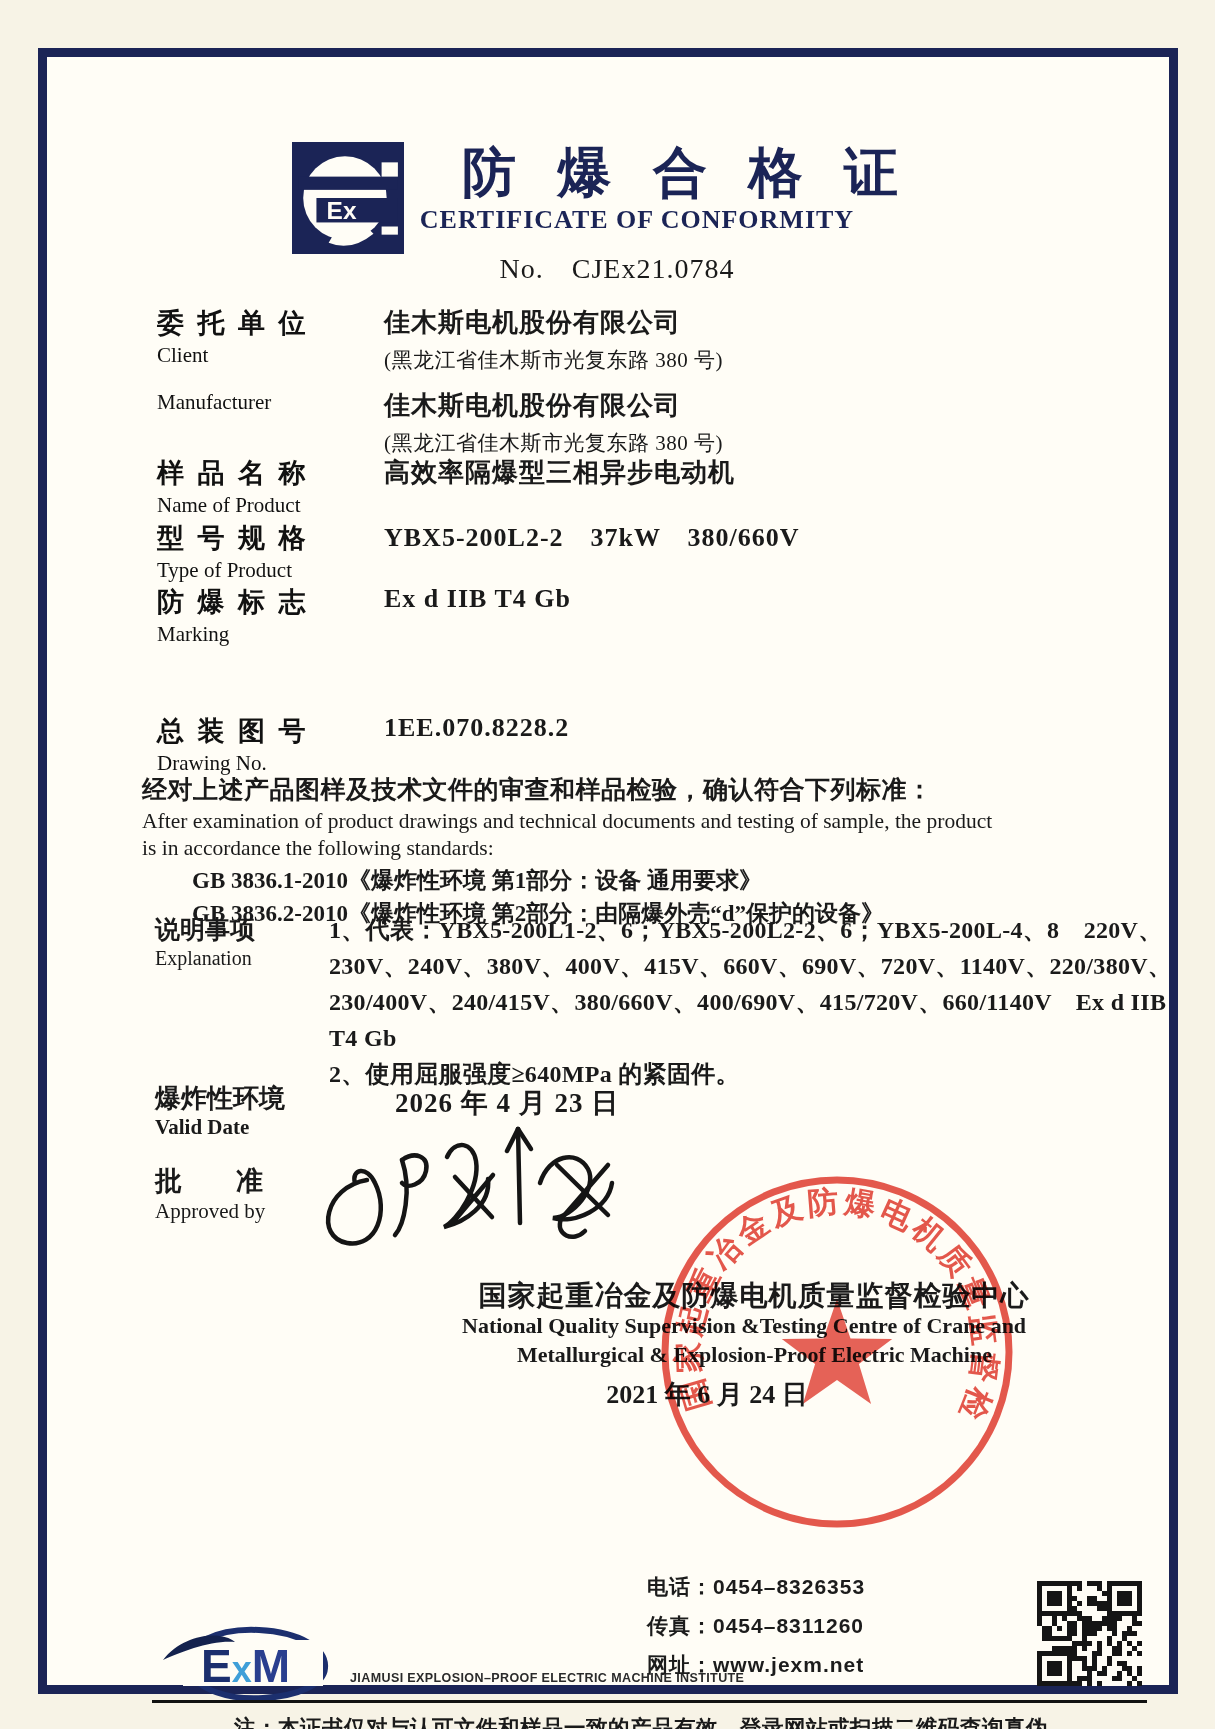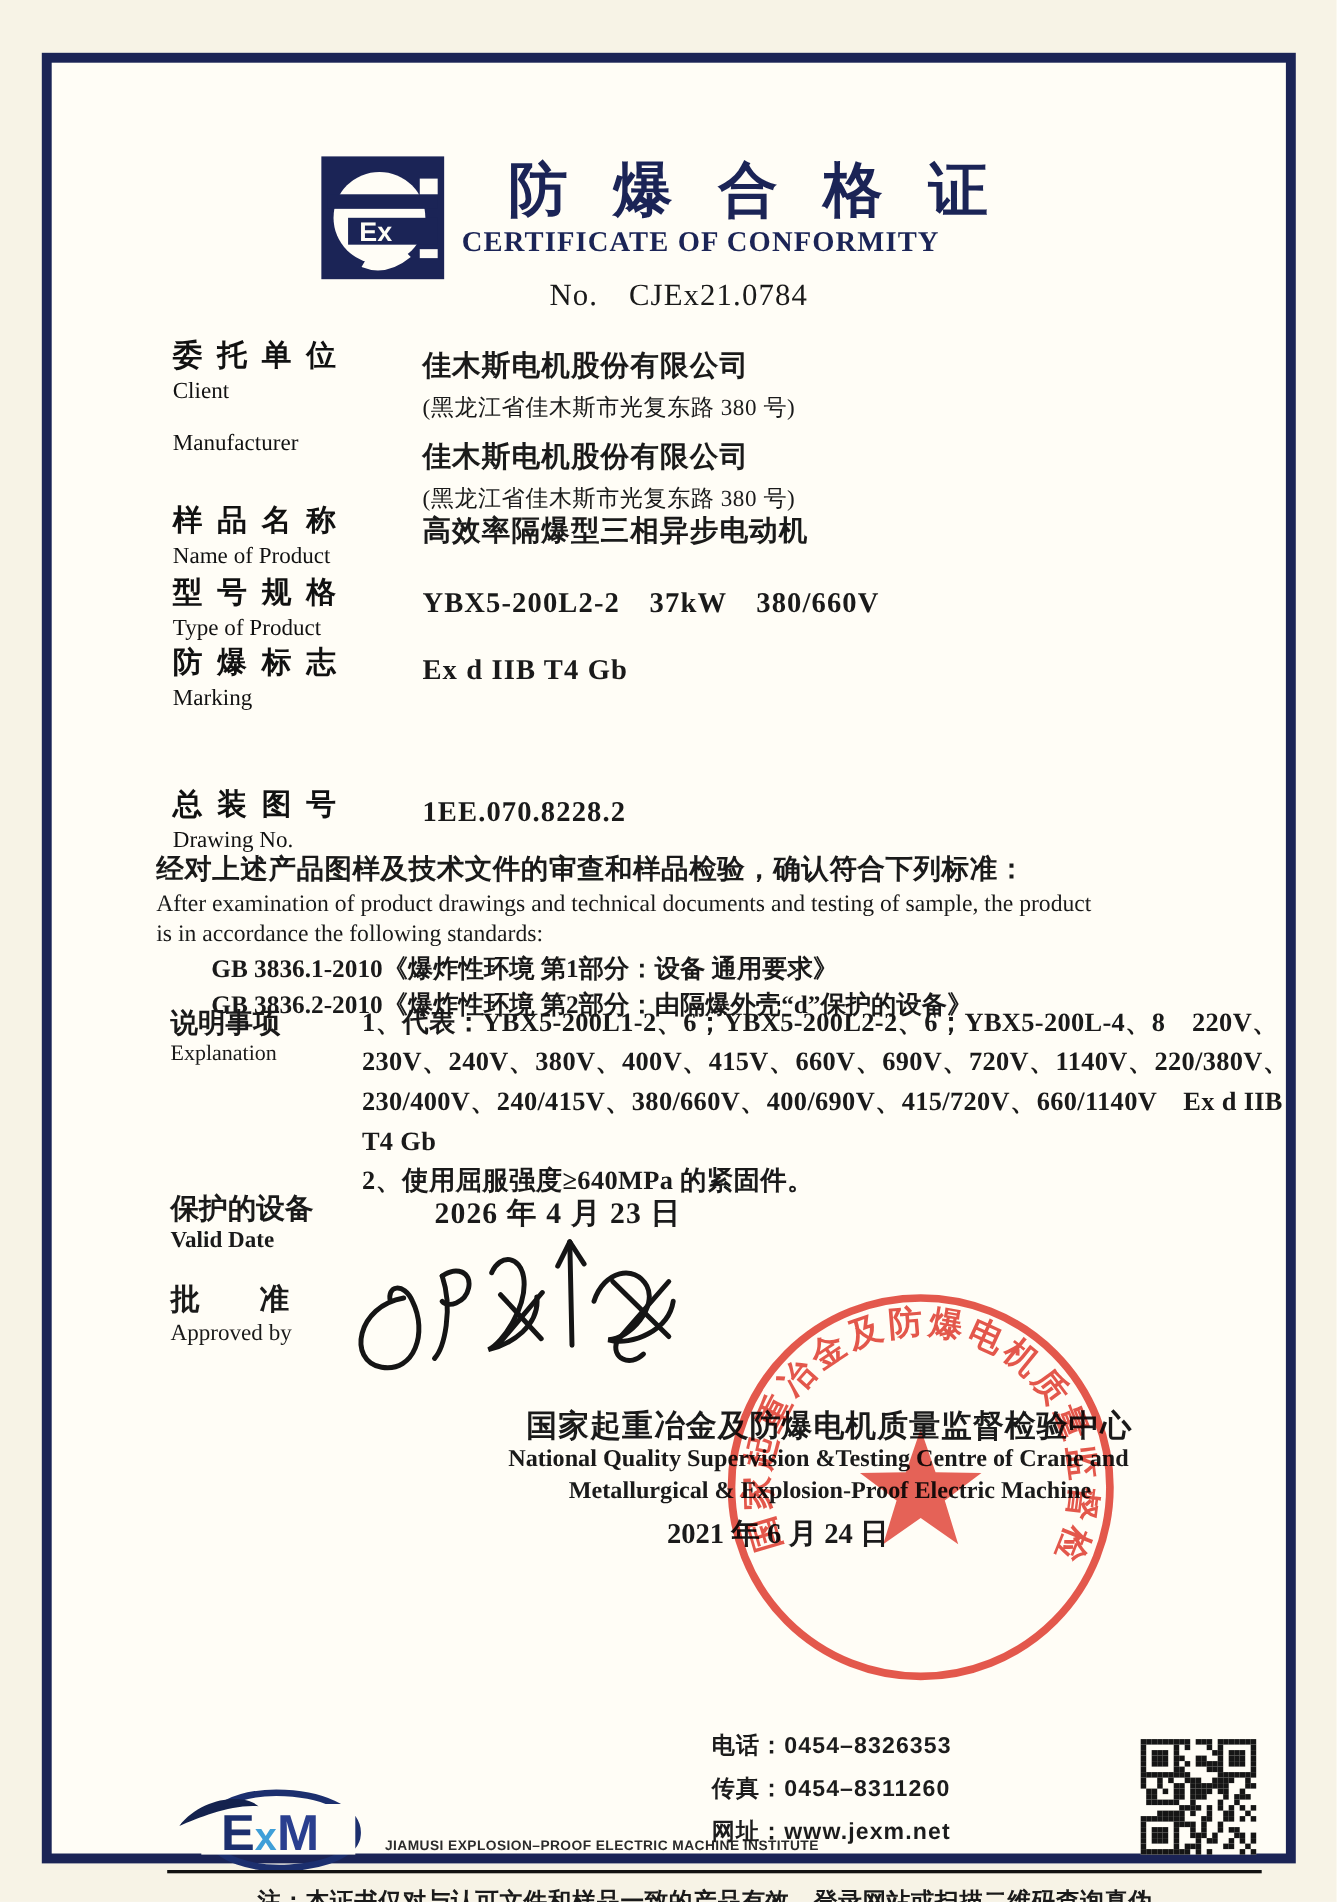--- a/index.html
+++ b/index.html
@@ -35,21 +35,21 @@
   .cert-no .gap{display:inline-block;width:28px;}
   
   .field-label-cn{
     font-family:"Liberation Sans",sans-serif;
     font-size:27px;font-weight:bold;letter-spacing:3px;color:#111;
   }
   .field-label-en{
     font-size:21px;font-family:"Liberation Serif",serif;color:#111;margin-top:2px;
   }
   .field-value{
-    font-size:26px;font-weight:600;letter-spacing:1px;margin-top:10px;
+    font-size:26px;font-weight:600;letter-spacing:1px;
   }
   .field-value2{
     font-size:21px;font-weight:500;margin-top:6px;letter-spacing:0.5px;
   }
   .frow{left:110px;width:1000px;}
   .fval{left:227px;top:0;}
   
   .stmt-cn{
     left:95px;top:716px;width:1010px;
     font-family:"Liberation Sans",sans-serif;
@@ -187,21 +187,21 @@
   <div class="abs exp-label-cn">说明事项</div>
   <div class="abs exp-label-en">Explanation</div>
   <div class="abs exp-lines">
     <div>1、代表：YBX5-200L1-2、6；YBX5-200L2-2、6；YBX5-200L-4、8　220V、</div>
     <div>230V、240V、380V、400V、415V、660V、690V、720V、1140V、220/380V、</div>
     <div>230/400V、240/415V、380/660V、400/690V、415/720V、660/1140V　Ex d IIB</div>
     <div>T4 Gb</div>
     <div>2、使用屈服强度≥640MPa 的紧固件。</div>
   </div>
 
-  <div class="abs valid-cn">保护的设备</div>
+  <div class="abs valid-cn">爆炸性环境</div>
   <div class="abs valid-en">Valid Date</div>
   <div class="abs valid-value">2026 年 4 月 23 日</div>
 
   <div class="abs appr-cn">批　　准</div>
   <div class="abs appr-en">Approved by</div>
 
   <svg class="abs signature" viewBox="0 0 345 155">
     <g fill="none" stroke="#151515" stroke-width="4.5" stroke-linecap="round">
       <path d="M62,55 C20,62 10,112 42,118 C72,123 84,86 70,58 C62,40 46,44 50,58"></path>
       <path d="M97,35 C107,65 99,100 90,110"></path>

